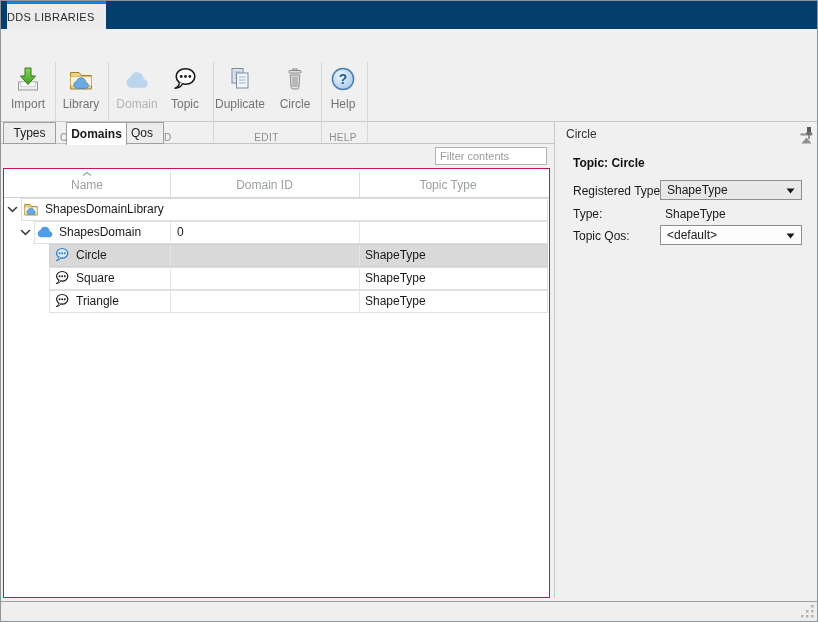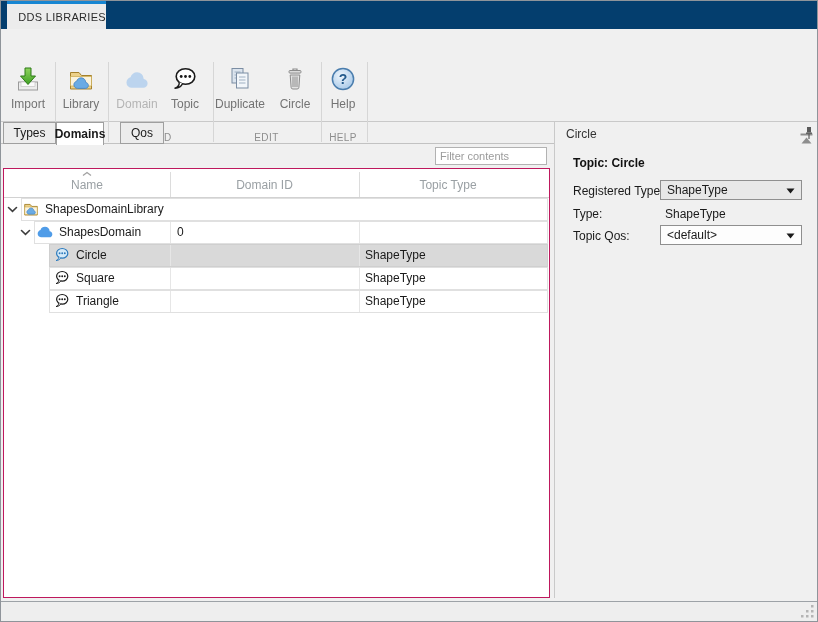--- a/index.html
+++ b/index.html
@@ -3,21 +3,21 @@
 <meta charset="utf-8">
 <style>
   html,body{margin:0;padding:0;width:818px;height:622px;overflow:hidden;
     font-family:"Liberation Sans","DejaVu Sans",sans-serif;}
   #window{position:relative;width:818px;height:622px;box-sizing:border-box;
     border:1px solid #8f949a;background:#f0f0f0;}
   
   .titlebar{position:absolute;left:0;top:0;width:816px;height:28px;background:#043e6e;}
   .title-tab{position:absolute;left:6px;top:0;width:99px;height:28px;box-sizing:border-box;
     background:#ececec;border-top:3px solid #1786d2;display:flex;align-items:center;
-    justify-content:flex-end;font-size:11px;color:#2b2b2b;letter-spacing:.3px;}
+    justify-content:flex-start;font-size:11px;color:#2b2b2b;letter-spacing:.3px;}
   
   .toolbar{position:absolute;left:0;top:28px;width:816px;height:93px;background:#f0f0f0;
     border-bottom:1px solid #c9c9c9;box-sizing:border-box;}
   .tsep{position:absolute;top:33px;height:80px;width:1px;background:#d6d6d6;}
   .tbtn{position:absolute;top:32px;height:58px;display:flex;flex-direction:column;
     align-items:center;padding-top:4px;gap:4px;cursor:default;}
   .tbtn .lbl{font-size:12px;color:#737373;white-space:nowrap;}
   .tbtn.disabled .lbl{color:#b4b4b4;}
   .grp{position:absolute;top:103px;font-size:10px;color:#8d8d8d;text-align:center;
     letter-spacing:.4px;}
@@ -174,21 +174,21 @@
         <rect x="0.5" y="0.5" width="12" height="2" fill="#8e8e8e"></rect>
         <polygon points="6.5,4.5 11.5,10.5 1.5,10.5" fill="#8e8e8e"></polygon>
       </svg>
     </div>
   </div>
 
   <div class="ptabs">
     <div class="ptab" style="left:2px;width:53px">
       <span>Types</span>
     </div>
-    <div class="ptab active" style="left:55px;width:48px">
+    <div class="ptab active" style="left:65px;width:61px">
       <span>Domains</span>
     </div>
     <div class="ptab" style="left:119px;width:44px">
       <span>Qos</span>
     </div>
   </div>
 
   <input class="filter-input" type="text" placeholder="Filter contents" style="">
 
   <div class="ttable">

